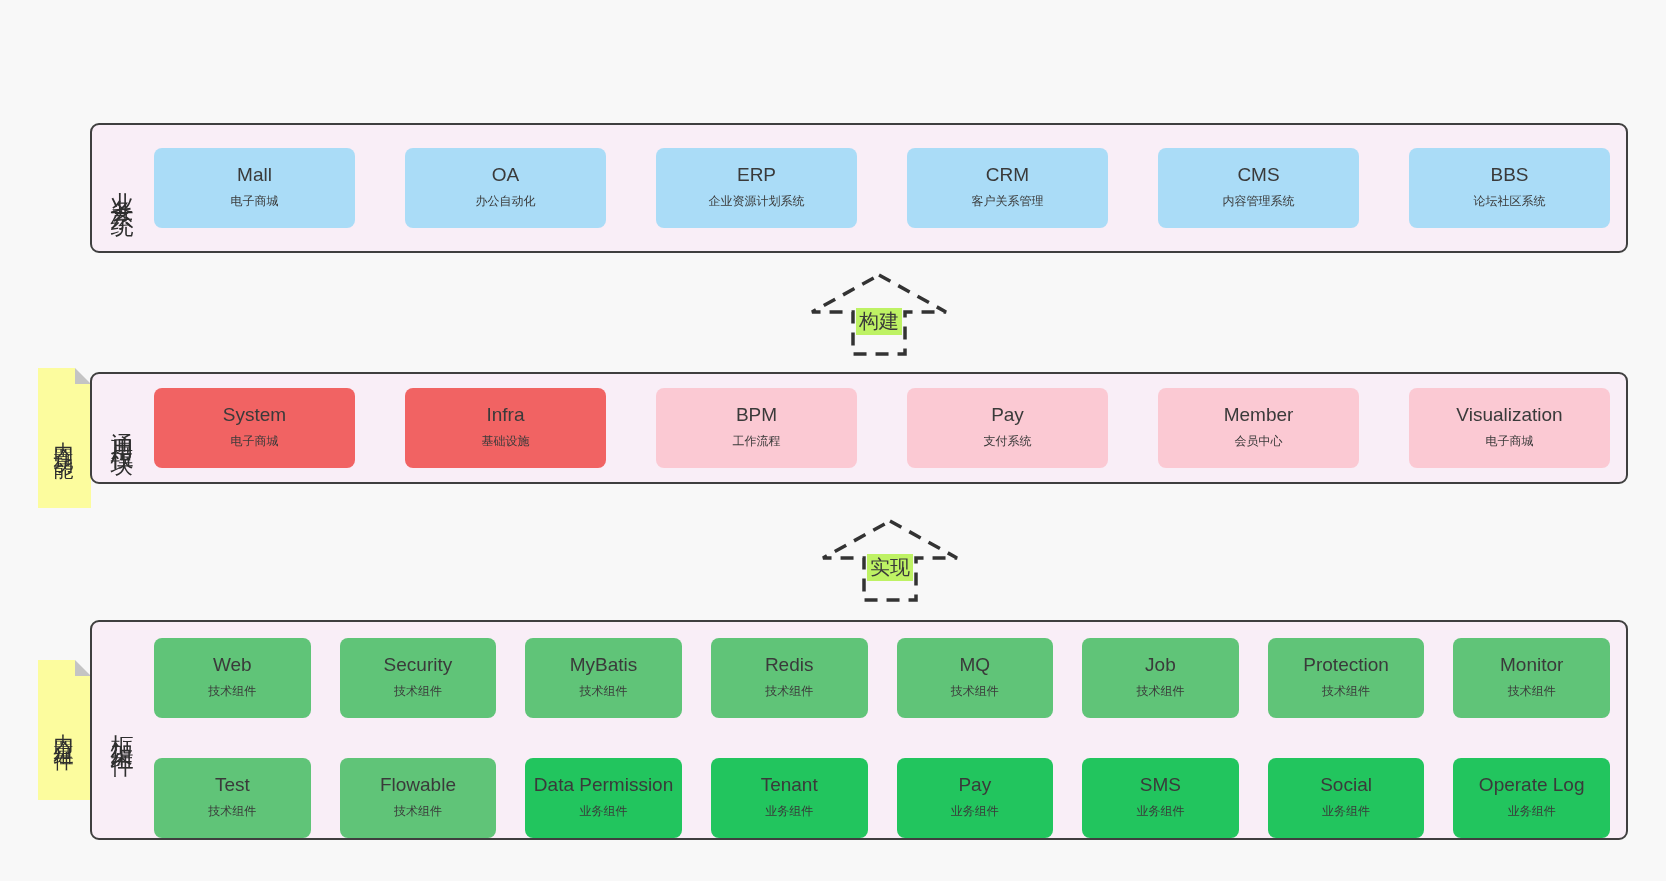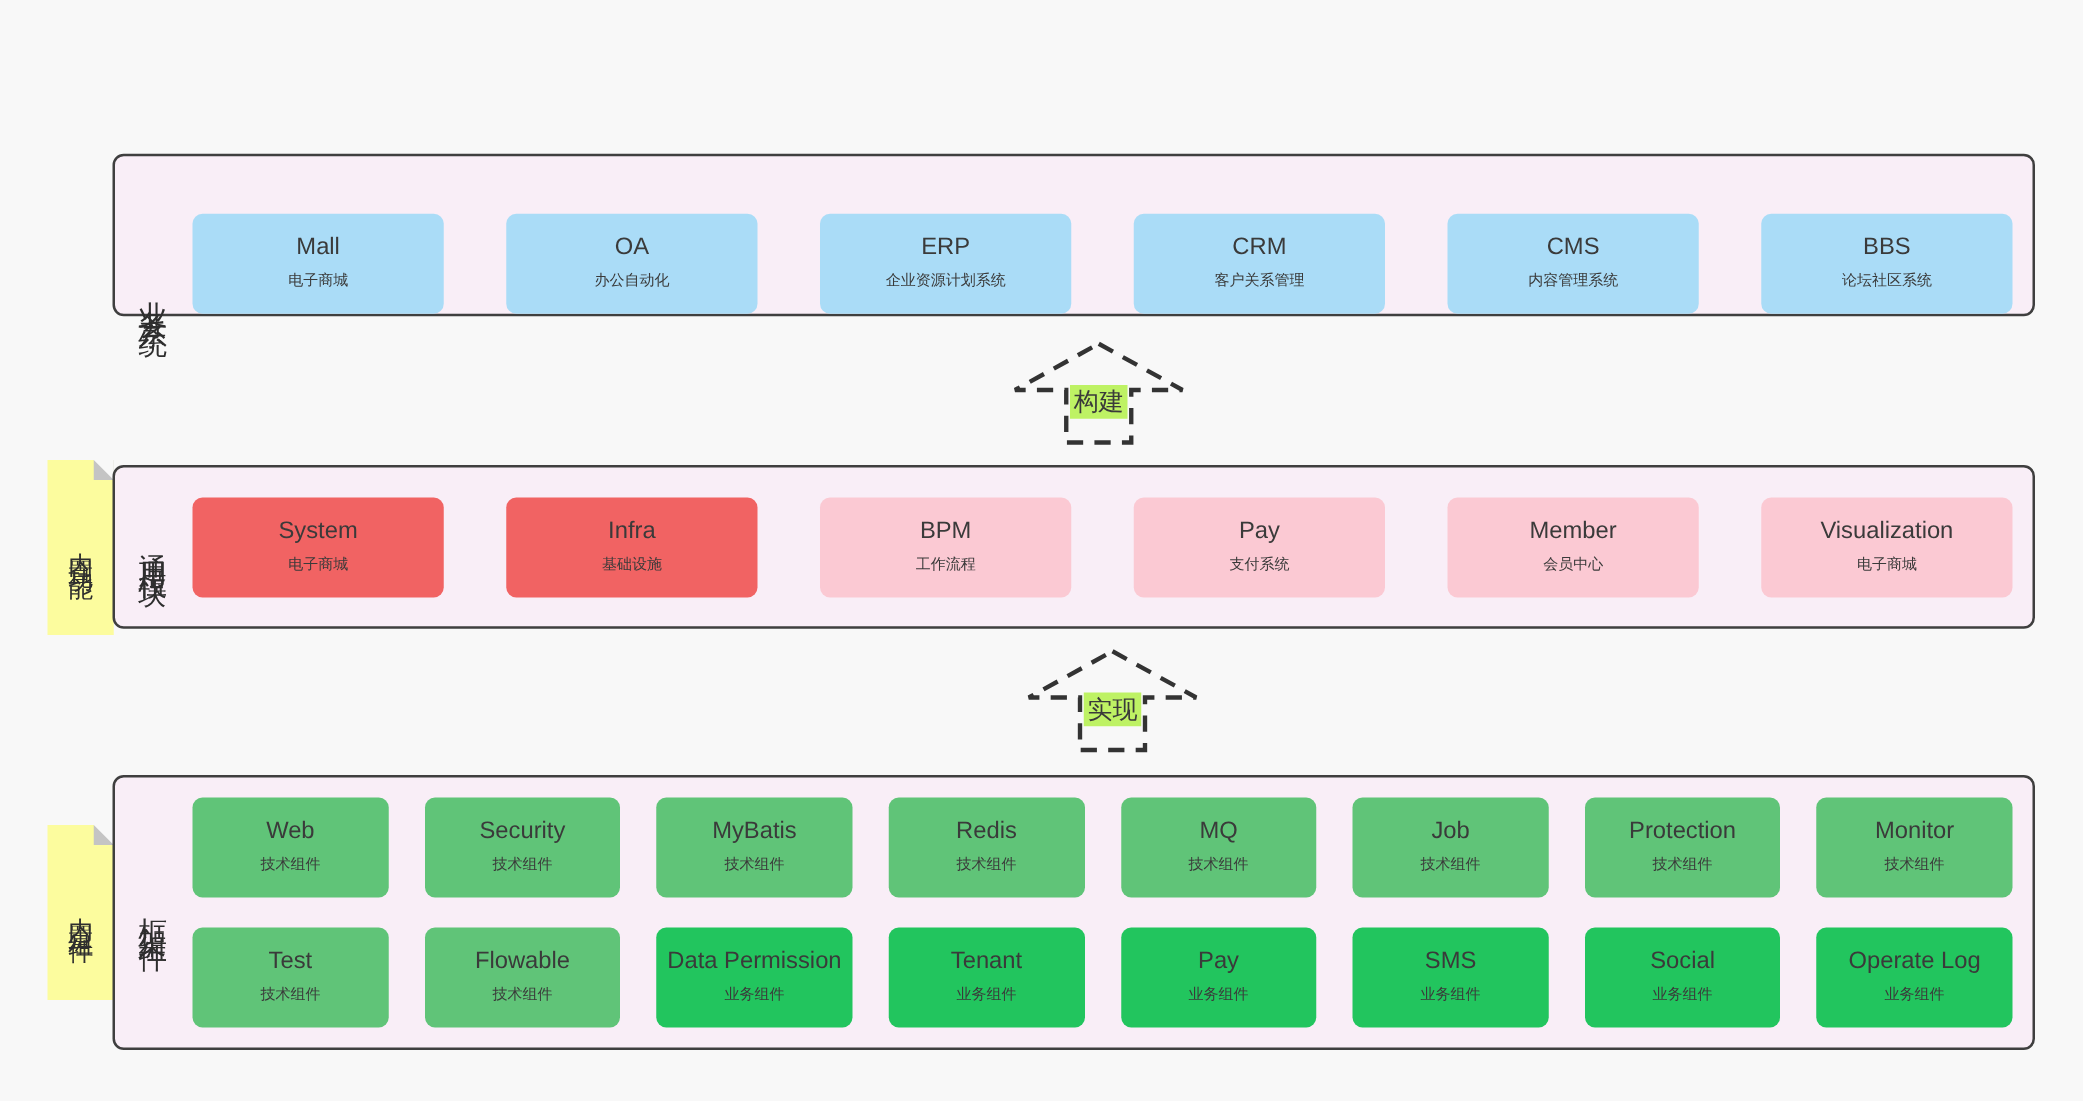--- a/index.html
+++ b/index.html
@@ -7,35 +7,35 @@
     position:relative;width:1666px;height:881px;overflow:hidden;
     background:#f8f8f8;
     font-family:"Liberation Sans","DejaVu Sans",sans-serif;
     color:#3a3a3a;
   }
   .panel{
     position:absolute;left:90px;width:1538px;box-sizing:border-box;
     background:#f9eef7;border:2px solid #3f3f3f;border-radius:9px;
     display:flex;
   }
-  #panel-business{top:123px;height:130px;align-items:flex-end;}
-  #panel-modules{top:372px;height:131px;}
+  #panel-business{top:123px;height:130px;}
+  #panel-modules{top:372px;height:112px;}
   #panel-components{top:620px;height:220px;}
   .vlabel{
     width:62px;flex:0 0 62px;display:flex;align-items:center;justify-content:center;
     writing-mode:vertical-rl;text-orientation:upright;
     font-size:23px;letter-spacing:7px;color:#2e2e2e;
   }
   .rows{
     flex:1;display:flex;flex-direction:column;justify-content:center;
     gap:24px;padding-right:16px;
   }
   .row{display:flex;}
   .row.cols-6{gap:50px;}
-  .row.cols-8{gap:29px;}
+  .row.cols-8{gap:29px;margin-top:16px;}
   .box{
     flex:1;height:80px;border-radius:8px;
     display:flex;flex-direction:column;align-items:center;justify-content:center;
     text-align:center;line-height:26px;
   }
   .box[data-variant="blue"]{background:#aadcf7;}
   .box[data-variant="red"]{background:#f16363;}
   .box[data-variant="pink"]{background:#fbc9d3;}
   .box[data-variant="green"]{background:#60c478;}
   .box[data-variant="green-light"]{background:#22c55e;}

